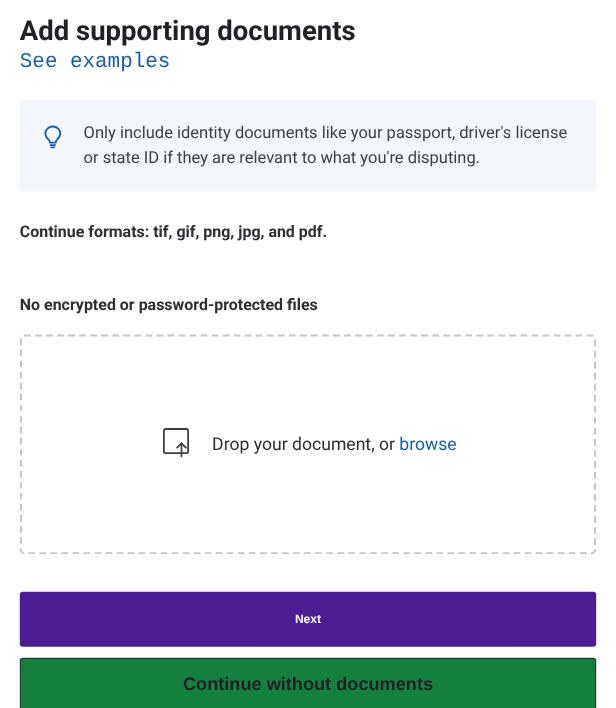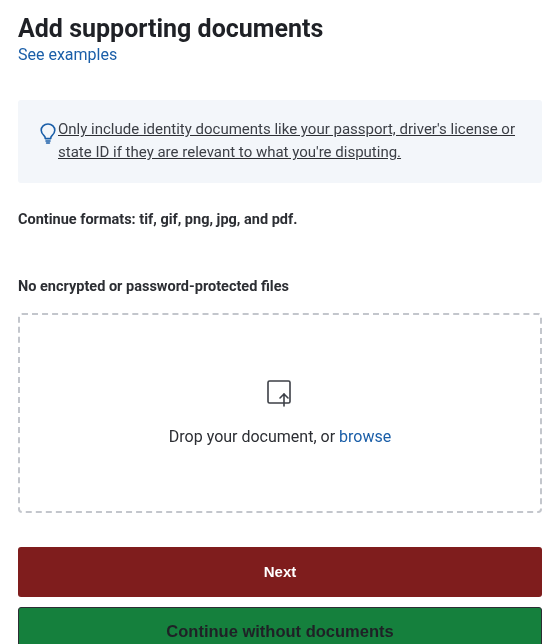--- a/index.html
+++ b/index.html
@@ -15,34 +15,35 @@
       color: #2c2e33;
     }
     .page-title {
       font-size: 25px;
       font-weight: 700;
       color: #1f2126;
       margin-bottom: 2px;
     }
     .see-examples {
       color: #1a5ea8;
-      font-size: 16px;
+      font-size: 19px;
       text-decoration: none;
       display: inline-block;
-      margin-bottom: 36px;
+      margin-bottom: 24px;
       cursor: pointer;
+      font-family: Liberation Mono, monospace;
     }
     .info-box {
       background: #f3f6fa;
       border-radius: 3px;
       padding: 18px 20px;
       display: flex;
+      gap: 18px;
       align-items: flex-start;
       margin-bottom: 28px;
-      text-decoration: underline;
     }
     .info-icon {
       flex-shrink: 0;
       margin-top: 4px;
     }
     .info-text {
       color: #3c3f46;
       font-size: 15px;
       line-height: 1.55;
     }
@@ -66,43 +67,43 @@
     }
     .total-upload {
       font-size: 14.5px;
       color: #2c2e33;
     }
     .drop-zone {
       border: 2px dashed #c3c6cc;
       border-radius: 4px;
       height: 200px;
       display: flex;
-      flex-direction: column;
+      flex-direction: row;
       align-items: center;
       justify-content: center;
       gap: 16px;
       margin-bottom: 34px;
       cursor: pointer;
     }
     .drop-text {
       font-size: 16px;
       color: #2c2e33;
     }
     .browse-link {
       color: #1a5ea8;
       cursor: pointer;
     }
     .btn-primary {
       width: 100%;
-      background: #7f1d1d;
+      background: #4c1d95;
       color: #fff;
       border: none;
       border-radius: 3px;
       height: 50px;
-      font-size: 15px;
+      font-size: 11px;
       font-weight: 700;
       cursor: pointer;
       margin-bottom: 10px;
     }
     .btn-secondary {
       width: 100%;
       background: #15803d;
       color: #1f2126;
       border: 1.5px solid #2c2e33;
       border-radius: 3px;

